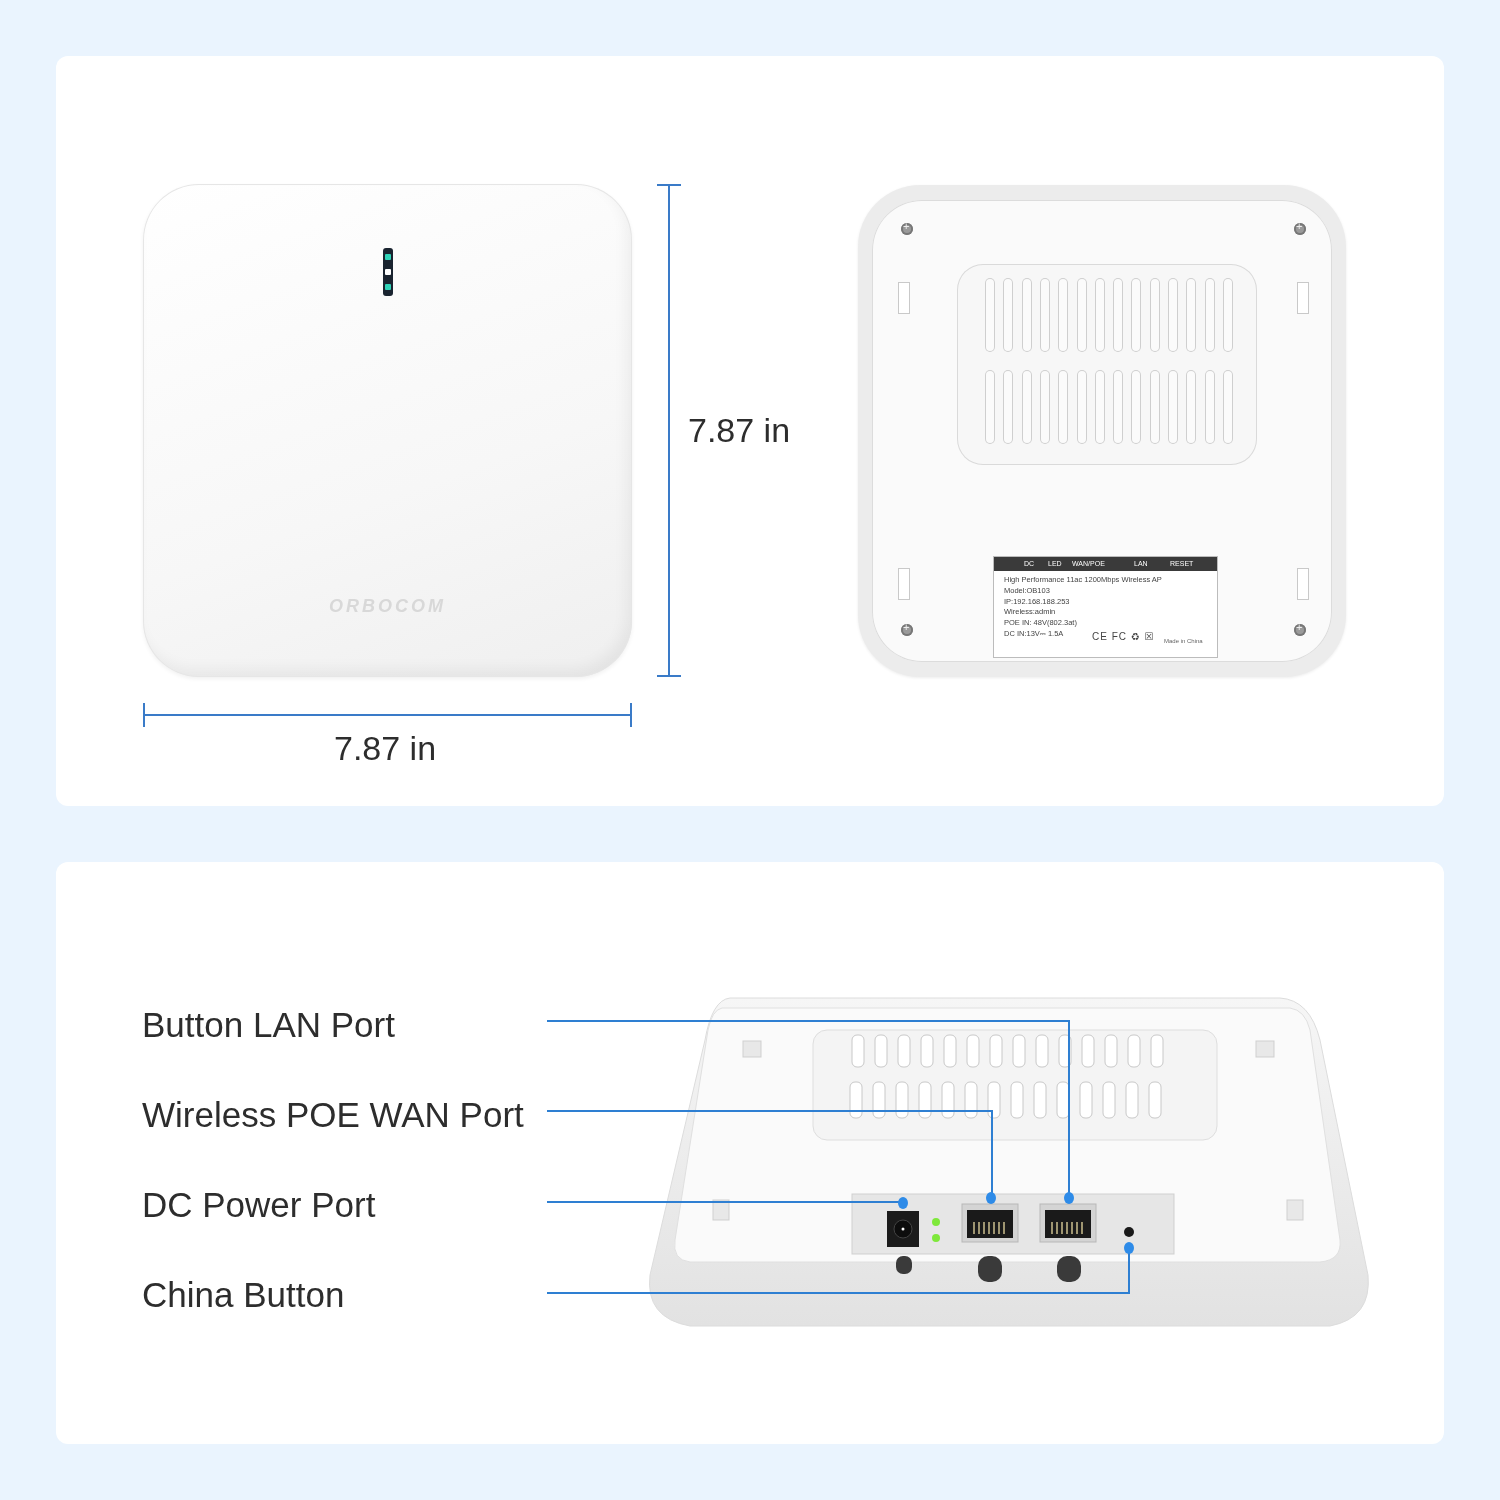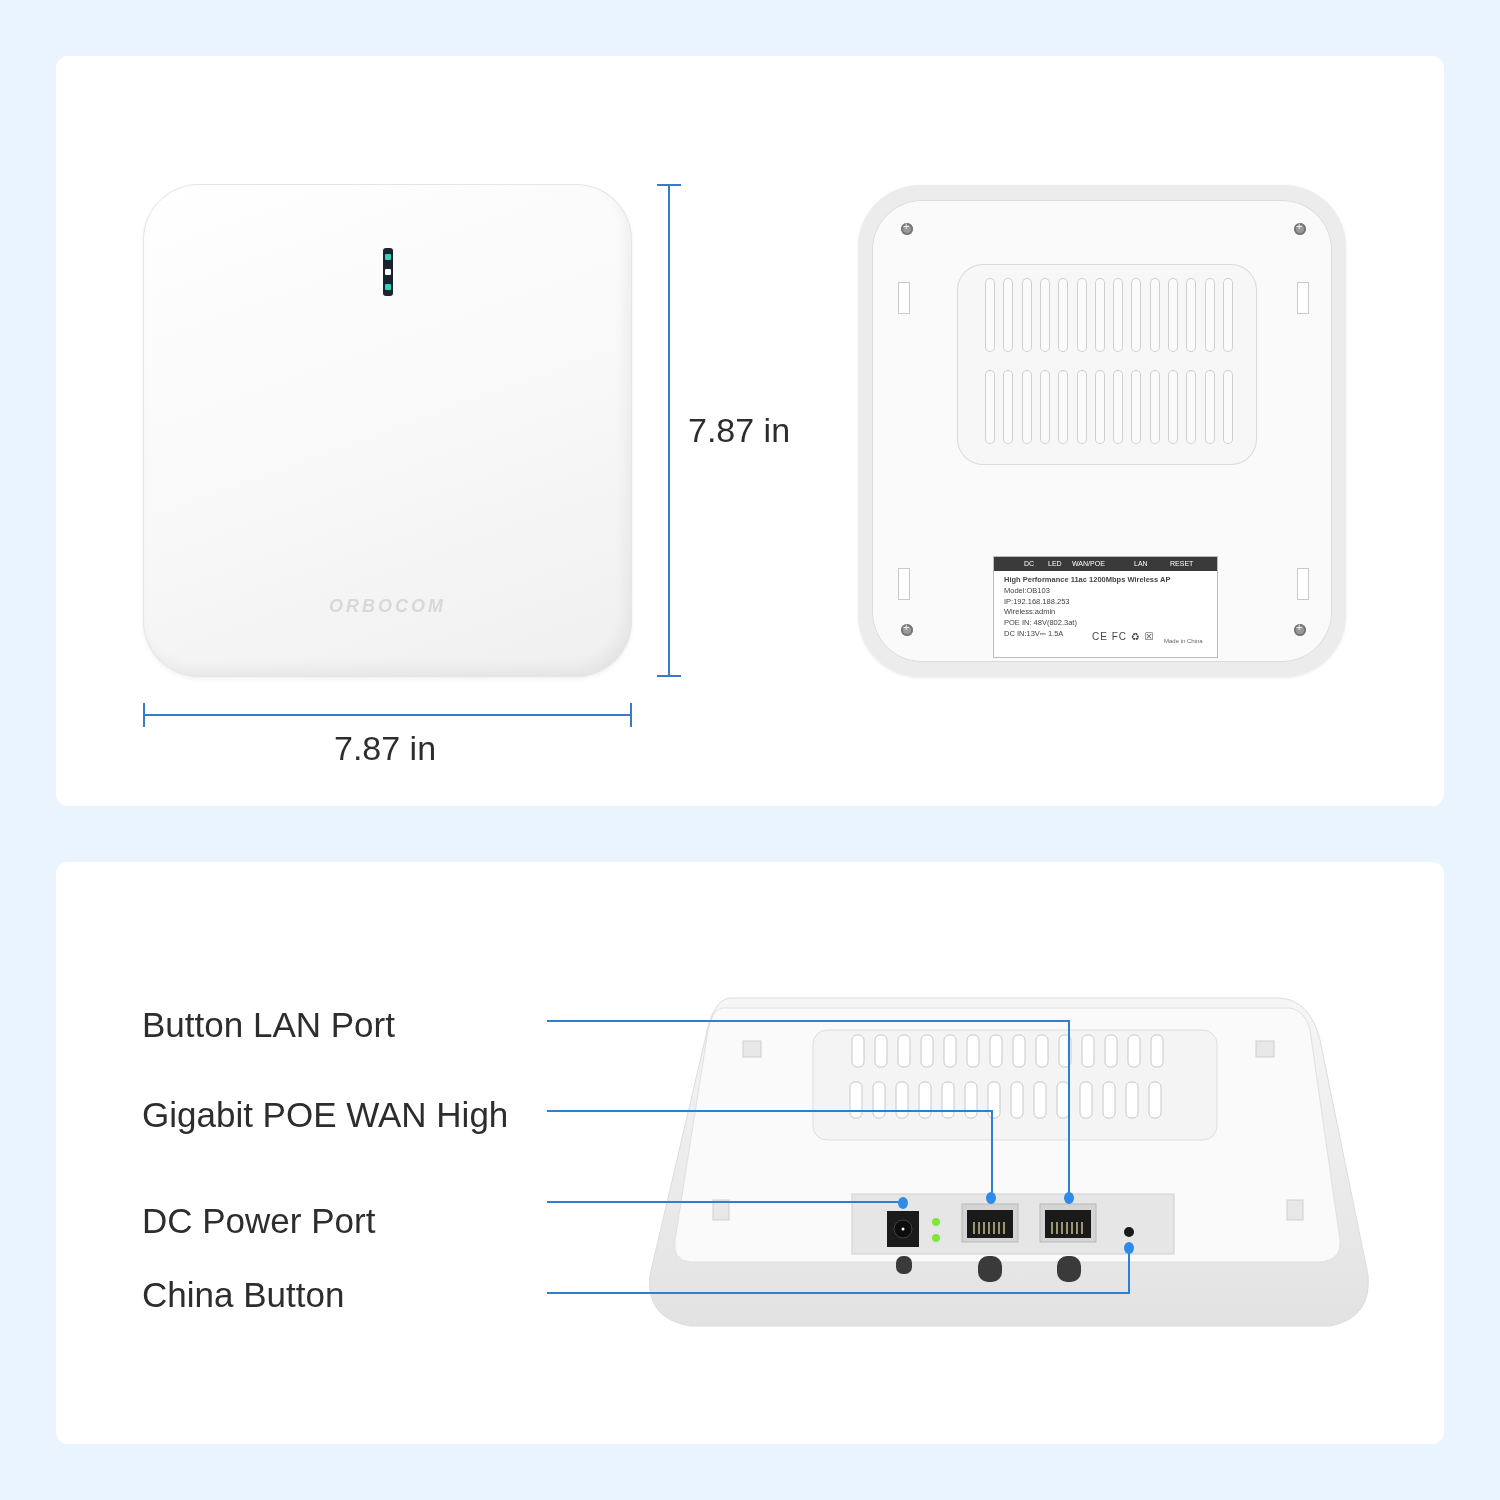--- a/index.html
+++ b/index.html
@@ -22,21 +22,21 @@
   .back-inner{left:872px;top:200px;width:460px;height:462px;border-radius:50px;background:#fafafa;box-shadow:inset 0 0 0 1px #dcdcdc;}
   .vent{left:957px;top:264px;width:300px;height:201px;border-radius:26px;background:#f7f7f7;box-shadow:inset 0 0 0 1px #dadada;}
   .slot{position:absolute;width:10px;height:74px;border-radius:6px;box-shadow:inset 0 0 0 1px #cfcfcf;background:#fbfbfb;}
   .screw{width:12px;height:12px;border-radius:50%;background:#9a9a9a;box-shadow:inset 0 0 0 2px #777;}
   .screw::after{content:"+";position:absolute;left:2px;top:-3px;font-size:11px;color:#eee;}
   .clip{width:12px;height:32px;box-shadow:inset 0 0 0 1px #c9c9c9;background:#fff;}
   .label{left:994px;top:557px;width:223px;height:100px;background:#fff;box-shadow:0 0 0 1px #bcbcbc;}
   .label-head{height:14px;background:#3a3a3a;color:#fff;font-size:7px;position:relative;}
   .label-head span{position:absolute;top:3px;}
   .label-body{padding:4px 10px;font-size:7.5px;line-height:10.8px;color:#444;}
-  .label-body .title{font-weight:bold;}
+  .label-body .title{font-weight:normal;}
   .cert{left:1092px;top:631px;font-size:10px;color:#444;letter-spacing:1px;}
   .made{left:1164px;top:638px;font-size:6px;color:#666;}
   
   .callout{font-size:35px;color:#2d2d2d;white-space:nowrap;}
   
   .persp{left:645px;top:996px;width:725px;height:334px;}
   .wire{background:#2e7fd2;position:absolute;}
   .dot{position:absolute;width:10px;height:12px;border-radius:50%;background:#2e8be8;}
 </style>
 </head>
@@ -121,22 +121,22 @@
     <div>POE IN: 48V(802.3at)</div>
     <div>DC IN:13V⎓ 1.5A</div>
   </div>
 </div>
 <div class="abs cert">CE FC ♻ ☒</div>
 <div class="abs made">Made in China</div>
 
 <div id="panel-bottom" class="panel"></div>
 
 <div class="abs callout" style="left:142px;top:1005px;">Button LAN Port</div>
-<div class="abs callout" style="left:142px;top:1095px;">Gigabit POE WAN High</div>
-<div class="abs callout" style="left:142px;top:1185px;margin-top:16px;">DC Power Port</div>
+<div class="abs callout" style="left:142px;top:1095px;">Wireless POE WAN Port</div>
+<div class="abs callout" style="left:142px;top:1185px;">DC Power Port</div>
 <div class="abs callout" style="left:142px;top:1275px;">China Button</div>
 
 <svg class="abs persp" viewBox="645 996 725 334" width="725" height="334">
   <defs>
     <linearGradient id="bodyG" x1="0" y1="0" x2="0" y2="1">
       <stop offset="0" stop-color="#f6f6f6"></stop>
         <stop offset="1" stop-color="#e2e2e2"></stop>
     </linearGradient>
   </defs>
 

